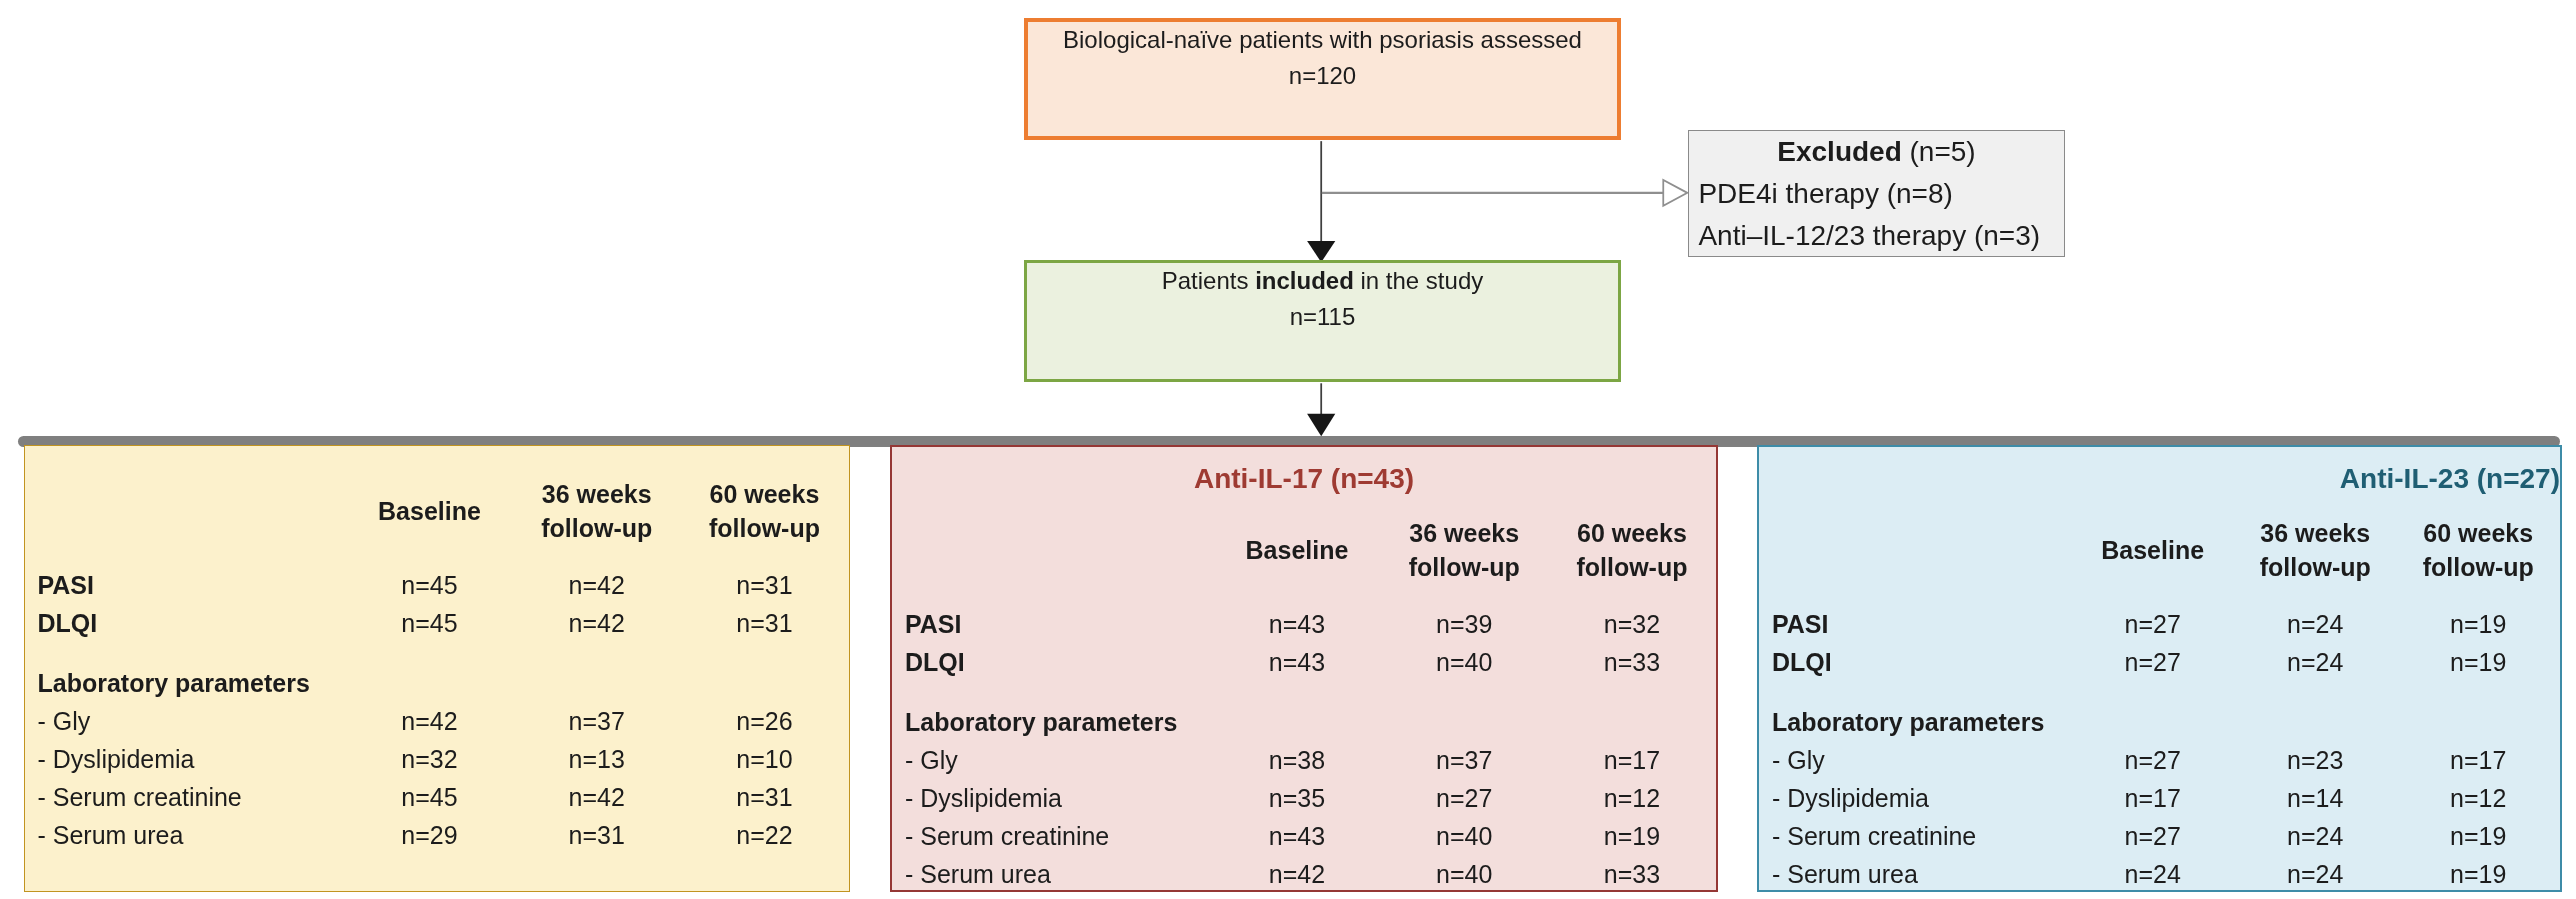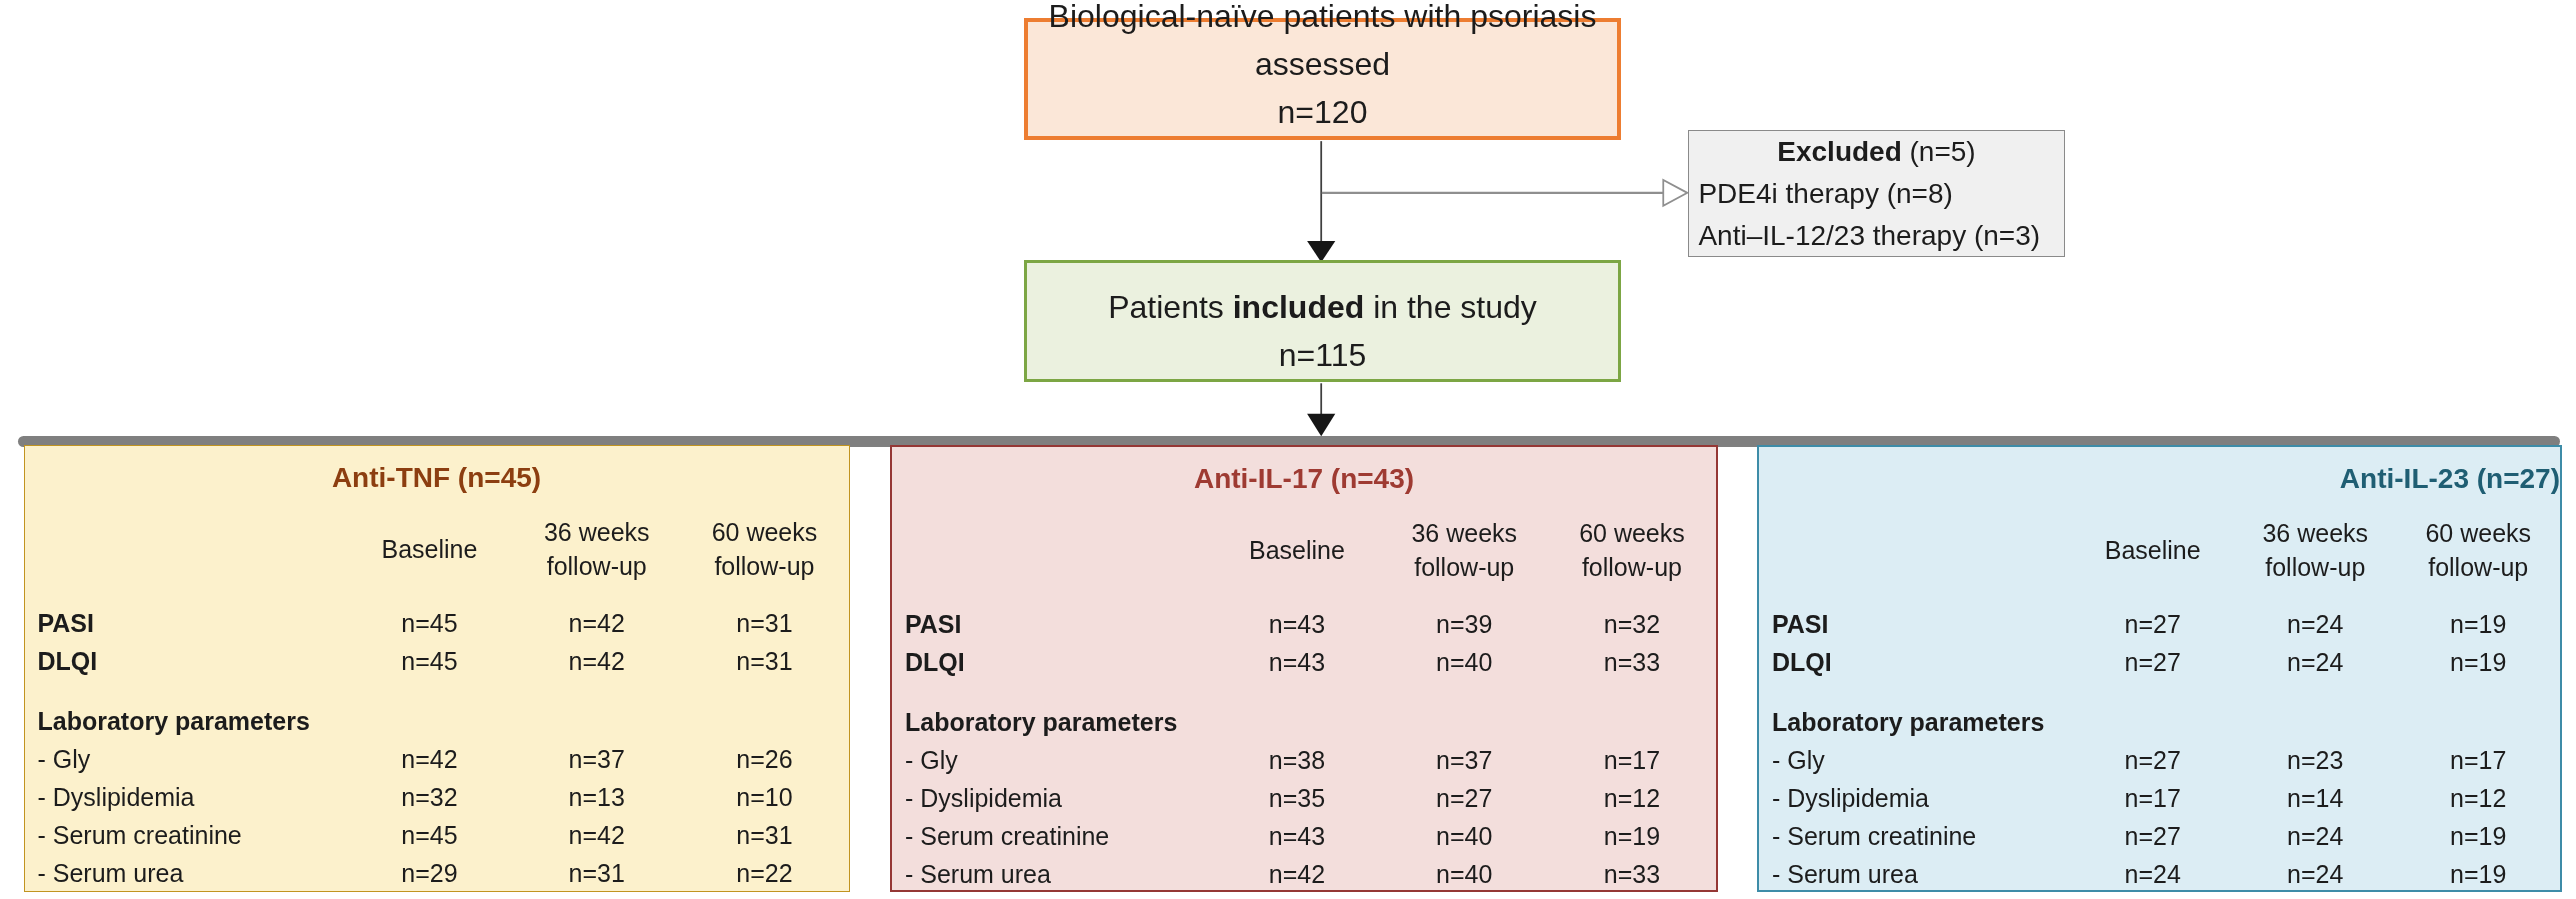--- a/index.html
+++ b/index.html
@@ -10,22 +10,22 @@
     width: 2576px;
     height: 900px;
   }
   .canvas { position: relative; width: 2576px; height: 900px; background: #fff; overflow: hidden; }
 
   .connectors { position: absolute; left: 0; top: 0; width: 2576px; height: 900px; pointer-events: none; }
 
   
   .box {
     position: absolute;
-    display: flex; flex-direction: column; justify-content: flex-end; align-items: center;
-    text-align: center; font-size: 32px; line-height: 1.5;
+    display: flex; flex-direction: column; justify-content: flex-start; align-items: center;
+    text-align: center; font-size: 24px; line-height: 1.5;
   }
   .assessed { left: 1024px; top: 17.6px;  width: 597px; height: 122px; background: #FBE7D8; border: 4.1px solid #ED7D31; }
   .included { left: 1024px; top: 260px; width: 597px; height: 122px; background: #EBF1DF; border: 3.5px solid #7CA644; }
   .excluded {
     left: 1688px; top: 130px; width: 377px; height: 127px;
     background: #F0F0F0; border: 1.8px solid #8A8A8A;
     align-items: stretch; text-align: left; justify-content: center;
     font-size: 28px; line-height: 1.5; padding: 3.5px 9.4px;
   }
   .excluded .exc-title { text-align: center; }
@@ -38,21 +38,21 @@
   .panel { position: absolute; top: 445px; height: 447px; padding-top: 10.6px; }
   .panel.tnf  { left: 23.5px;   width: 826px; background: #FCF1CC; border: 1.8px solid #C19420; }
   .panel.il17 { left: 890px; width: 828px; background: #F3DEDC; border: 2.4px solid #953735; }
   .panel.il23 { left: 1757px; width: 805px; background: #DCEDF4; border: 2.4px solid #3D8CA8; }
   .panel-title { margin-top: 5.9px; text-align: center; font-size: 28px; font-weight: bold; }
   .tnf  .panel-title { color: #8C3E10; }
   .il17 .panel-title { color: #9E3A32; }
   .il23 .panel-title { color: #1F5E73; text-align: right; }
 
   .grid { display: grid; grid-template-columns: 39% 20.3% 20.3% 20.4%; align-items: center; }
-  .thead { margin-top: 17.6px; height: 76px; font-weight: normal; }
+  .thead { margin-top: 17.6px; height: 76px; font-weight: bold; }
   .thead .ch { display: flex; flex-direction: column; align-items: center; justify-content: center; font-size: 25px; line-height: 1.35; text-align: center; }
   .rows { margin-top: 16.5px; }
   .trow { height: 38px; font-size: 25px; }
   .trow .label { padding-left: 13px; white-space: nowrap; }
   .trow .val { text-align: center; }
   .bold { font-weight: bold; }
   .labgap { margin-top: 22px; }
 </style>
 </head>
 <body>
@@ -80,21 +80,20 @@
   </div>
 
   <div class="box included">
     <div><span>Patients </span><span class="b">included</span><span> in the study</span></div>
     <div>n=115</div>
   </div>
 
   <div class="graybar"></div>
 
   <section class="panel tnf">
-    <h2 class="panel-title">Anti-TNF (n=45)</h2>
     <div class="grid thead">
       <div></div>
       <div class="ch">
           <span>Baseline</span>
           <span></span>
         </div>
       <div class="ch">
           <span>36 weeks</span>
           <span>follow-up</span>
         </div>

